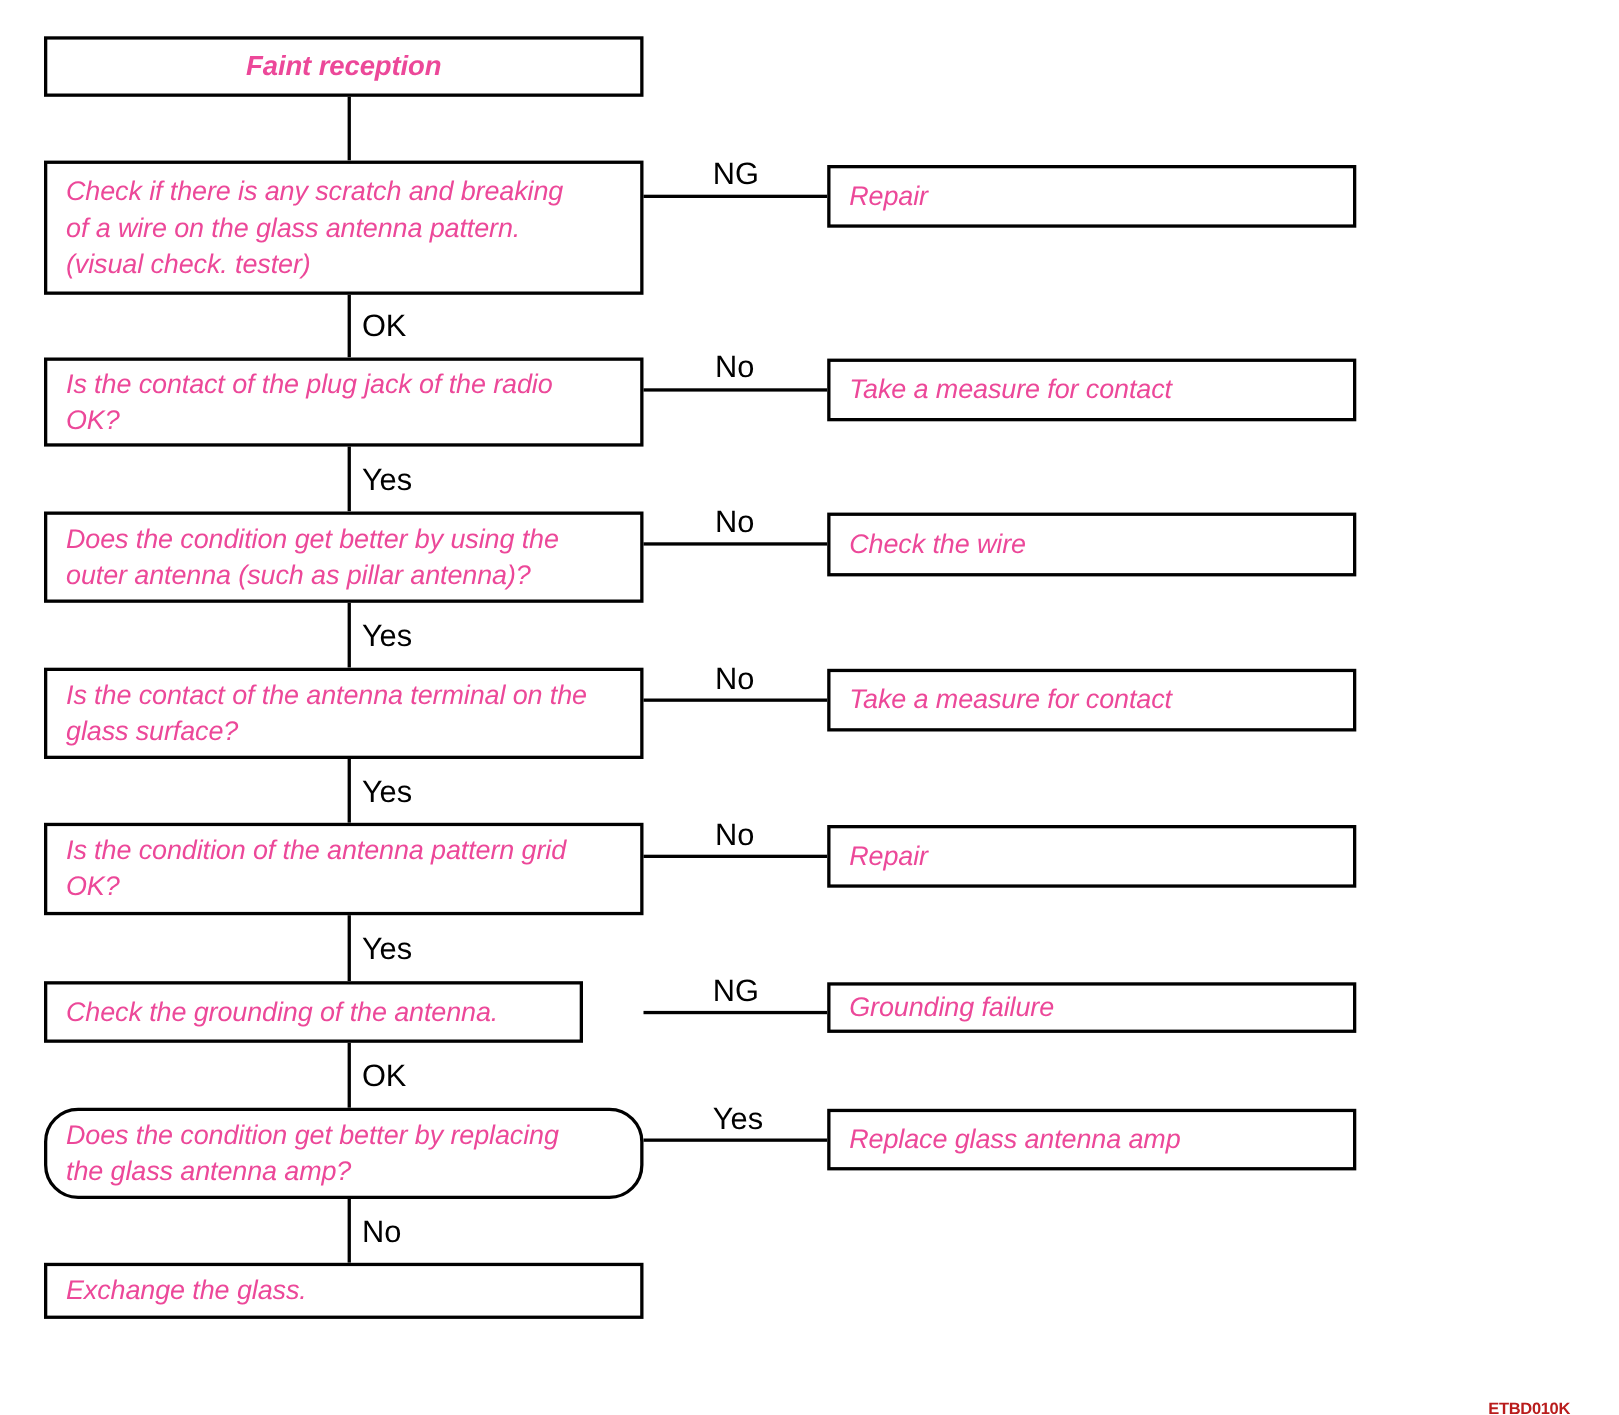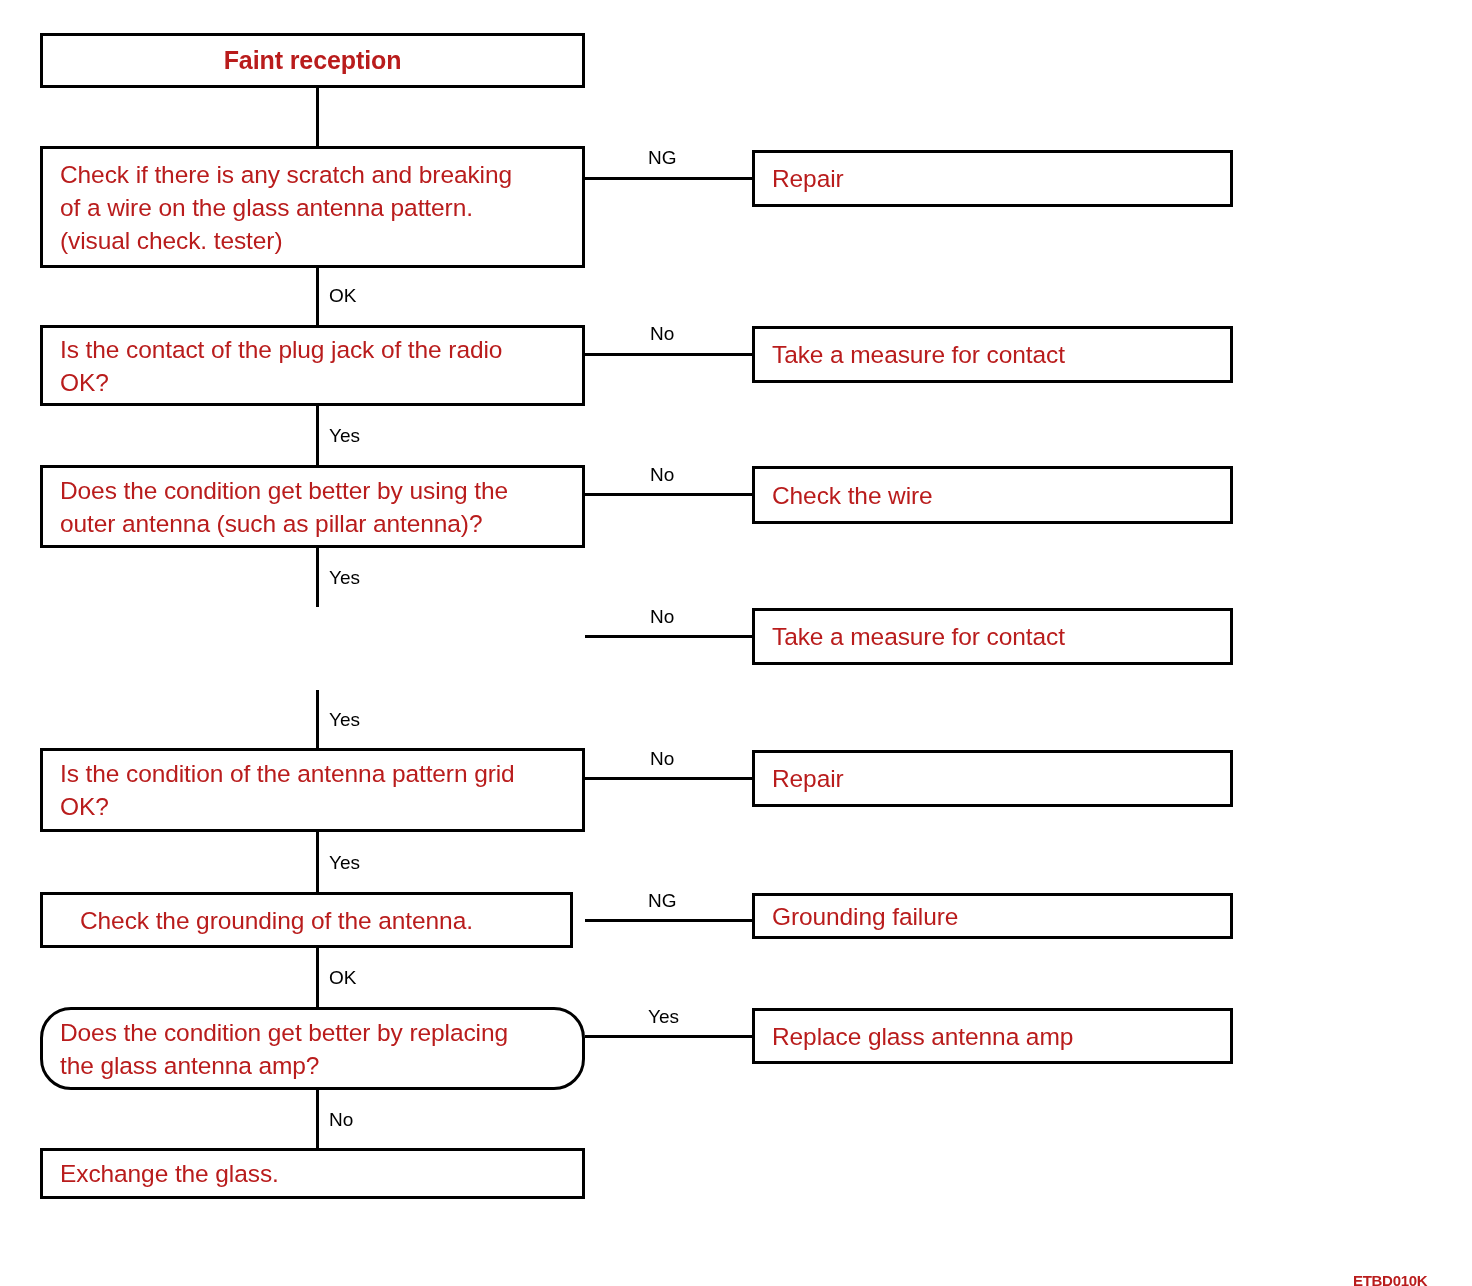--- a/index.html
+++ b/index.html
@@ -19,25 +19,26 @@
     position: absolute;
     border: 3px solid #000000;
     background: #ffffff;
     box-sizing: border-box;
     display: flex;
     align-items: center;
   }
   .box .txt {
     font-size: 24.5px;
     line-height: 33px;
-    color: #b91c1c;
+    color: #ec4899;
     padding-left: 17px;
     padding-right: 10px;
     white-space: pre-line;
     letter-spacing: -0.1px;
+    font-style: italic;
   }
   .box.title {
     justify-content: center;
   }
   .box.title .txt {
     font-weight: bold;
     font-size: 25px;
     padding-left: 0;
     padding-right: 0;
     text-align: center;
@@ -47,21 +48,21 @@
     width: 3px;
     background: #000000;
   }
   .hline {
     position: absolute;
     height: 3px;
     background: #000000;
   }
   .edge-label {
     position: absolute;
-    font-size: 19px;
+    font-size: 28px;
     line-height: 24px;
     color: #000000;
     white-space: nowrap;
   }
   #footer-code {
     position: absolute;
     font-size: 15px;
     font-weight: bold;
     letter-spacing: -0.3px;
     color: #b91c1c;
@@ -110,41 +111,45 @@
 outer antenna (such as pillar antenna)?</span>
   </div>
   <div class="hline" style="left:585px; top:493px; width:167px;"></div>
   <span class="edge-label" style="left:650px; top:463px;">No</span>
   <div class="box" style="left:752px; top:466px; width:481px; height:58px;">
     <span class="txt">Check the wire</span>
   </div>
   <div class="vline" style="left:316px; top:548px; height:59px;"></div>
   <span class="edge-label" style="left:329px; top:566px;">Yes</span>
 
+  <div class="box" style="left:40px; top:607px; width:545px; height:83px;">
+    <span class="txt">Is the contact of the antenna terminal on the
+glass surface?</span>
+  </div>
   <div class="hline" style="left:585px; top:635px; width:167px;"></div>
   <span class="edge-label" style="left:650px; top:605px;">No</span>
   <div class="box" style="left:752px; top:608px; width:481px; height:57px;">
     <span class="txt">Take a measure for contact</span>
   </div>
   <div class="vline" style="left:316px; top:690px; height:58px;"></div>
   <span class="edge-label" style="left:329px; top:708px;">Yes</span>
 
   <div class="box" style="left:40px; top:748px; width:545px; height:84px;">
     <span class="txt">Is the condition of the antenna pattern grid
 OK?</span>
   </div>
   <div class="hline" style="left:585px; top:777px; width:167px;"></div>
   <span class="edge-label" style="left:650px; top:747px;">No</span>
   <div class="box" style="left:752px; top:750px; width:481px; height:57px;">
     <span class="txt">Repair</span>
   </div>
   <div class="vline" style="left:316px; top:832px; height:60px;"></div>
   <span class="edge-label" style="left:329px; top:851px;">Yes</span>
 
-  <div class="box" style="left:40px; top:892px; width:533px; height:56px;padding-left:20px;">
+  <div class="box" style="left:40px; top:892px; width:490px; height:56px;">
     <span class="txt">Check the grounding of the antenna.</span>
   </div>
   <div class="hline" style="left:585px; top:919px; width:167px;"></div>
   <span class="edge-label" style="left:648px; top:889px;">NG</span>
   <div class="box" style="left:752px; top:893px; width:481px; height:46px;">
     <span class="txt">Grounding failure</span>
   </div>
   <div class="vline" style="left:316px; top:948px; height:59px;"></div>
   <span class="edge-label" style="left:329px; top:966px;">OK</span>
 

